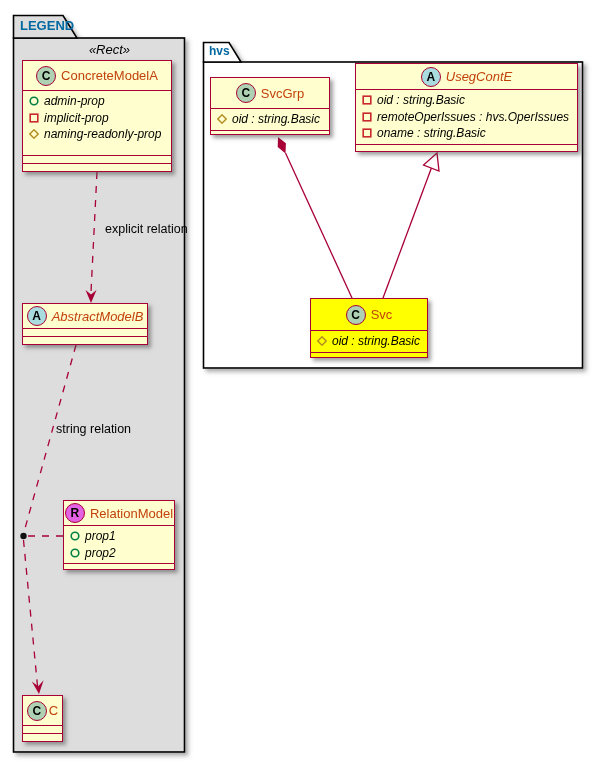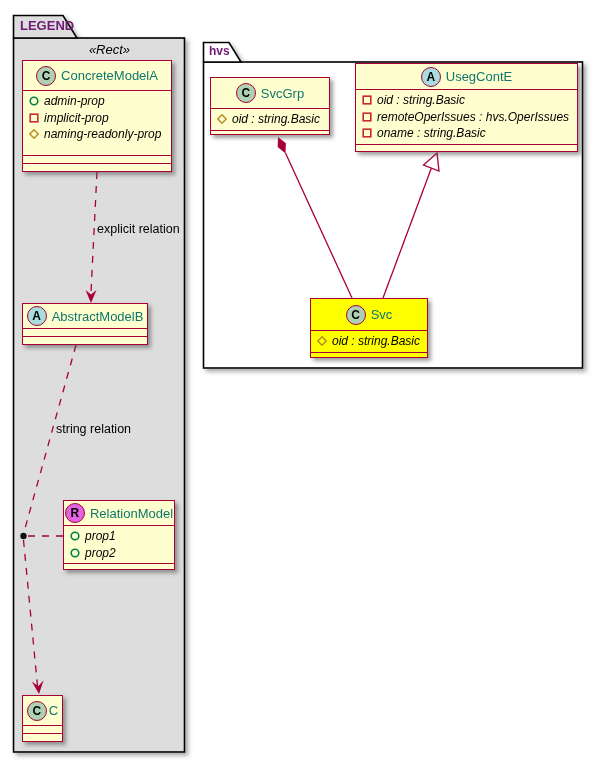--- a/index.html
+++ b/index.html
@@ -2,43 +2,43 @@
 <html><head>
 <meta charset="utf-8">
 <style>
   html,body{margin:0;padding:0;background:#ffffff;}
   #canvas{
     position:relative;width:605px;height:762px;overflow:hidden;
     font-family:"Liberation Sans","DejaVu Sans",sans-serif;
     background:#ffffff;
   }
   #bg-svg{position:absolute;left:0;top:0;width:605px;height:762px;}
-  .pkg-title{position:absolute;font-weight:bold;font-size:13px;color:#701a75;text-align:center;}
+  .pkg-title{position:absolute;font-weight:bold;font-size:13px;color:#0369a1;text-align:center;}
   .stereotype{position:absolute;font-style:italic;font-size:13px;color:#000;text-align:center;}
   .uml-class{
     position:absolute;box-sizing:border-box;
     background:#FEFECE;border:1.5px solid #A80036;
     box-shadow:3px 3px 4px rgba(80,80,80,0.55);
     display:flex;flex-direction:column;overflow:hidden;
   }
   .uml-class.highlight{background:#FFFF00;}
   .uml-head{
     display:flex;align-items:center;justify-content:center;gap:5px;
     flex:0 0 auto;padding:3px 6px;
   }
   .badge{
     box-sizing:border-box;width:20px;height:20px;border-radius:50%;
     border:1.5px solid #A80036;display:flex;align-items:center;justify-content:center;
     font-weight:bold;font-size:12px;color:#000;flex:0 0 auto;
   }
   .badge.c{background:#ADD1B2;}
   .badge.a{background:#A9DCDF;}
   .badge.r{background:#E361E3;}
-  .uml-title{font-size:13px;color:#0f766e;white-space:nowrap;}
-  .uml-title.italic{}
+  .uml-title{font-size:13px;color:#c2410c;white-space:nowrap;}
+  .uml-title.italic{font-style:italic;}
   .uml-props{border-top:1.2px solid #A80036;padding:2px 0;flex:1 0 auto;}
   .prop-row{display:flex;align-items:center;gap:5px;padding:0 6px;height:16.5px;font-style:italic;}
   .prop-row span{font-size:12px;color:#000;white-space:nowrap;}
   .prop-icon{flex:0 0 auto;display:block;}
   .uml-empty{border-top:1.2px solid #A80036;flex:0 0 auto;height:7px;}
   .rel-label{position:absolute;font-size:12.5px;color:#000;white-space:nowrap;}
 </style>
 </head>
 <body>
 
@@ -205,16 +205,16 @@
       <div class="prop-row">
         <svg class="prop-icon" width="10" height="10">
             <polygon points="5,0.8 9.2,5 5,9.2 0.8,5" fill="none" stroke="#B38D22" stroke-width="1.4"></polygon>
           </svg>
         <span>oid : string.Basic</span>
       </div>
     </div>
     <div class="uml-empty"></div>
   </div>
 
-  <div class="rel-label" style="left:97px;top:222px;">explicit relation</div>
+  <div class="rel-label" style="left:105px;top:222px;">explicit relation</div>
   <div class="rel-label" style="left:56px;top:422px;">string relation</div>
 
 </div>
 
 </body></html>

